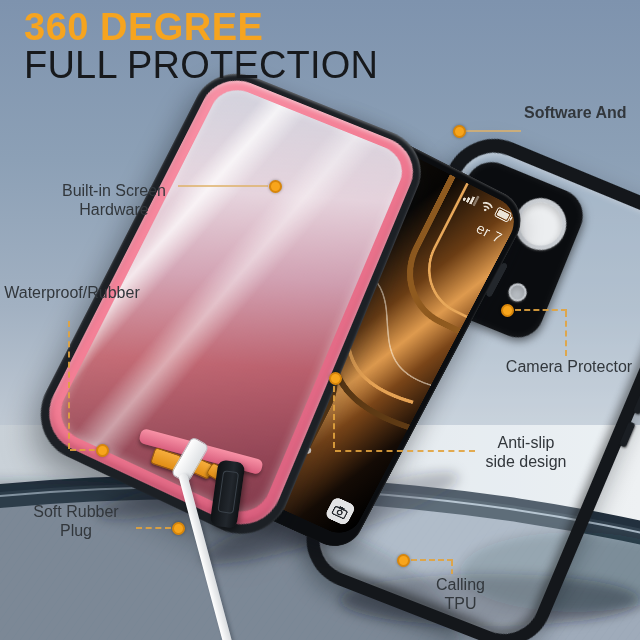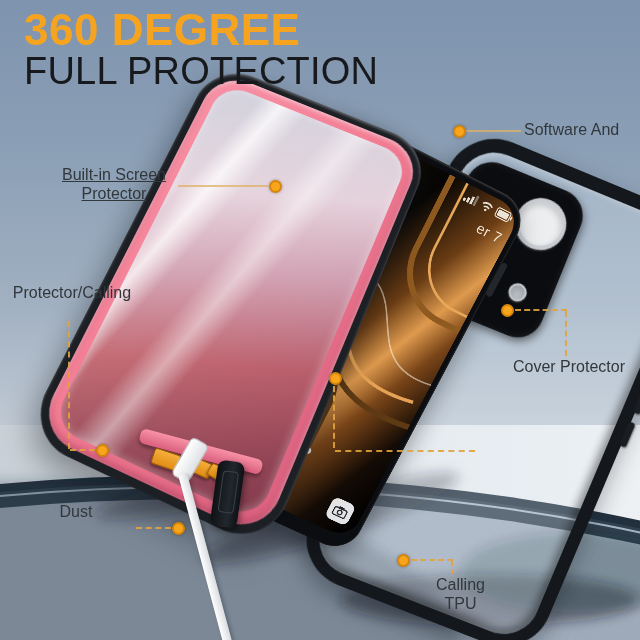--- a/index.html
+++ b/index.html
@@ -4,21 +4,21 @@
 <style>
   html,body{margin:0;padding:0;background:#555;}
   #stage{position:relative;width:640px;height:640px;overflow:hidden;
     font-family:"Liberation Sans",sans-serif;
     background:linear-gradient(180deg,#7E93AE 0%,#8CA0B6 25%,#A2B1C2 48%,#C2CBD5 68%,#CED6DE 78%);}
   svg{display:block;}
   .abs{position:absolute;}
 
   
   #title{left:24px;top:8px;z-index:30;line-height:1.02;}
-  #title .t1{font-size:44px;font-weight:700;color:var(--title_orange);letter-spacing:.5px;}
+  #title .t1{font-size:38px;font-weight:700;color:var(--title_orange);letter-spacing:.5px;}
   #title .t2{font-size:38px;font-weight:400;color:var(--title_dark);letter-spacing:.2px;margin-top:-1px;}
 
   
   .callout-label{color:var(--label_text);font-size:16px;line-height:1.17;z-index:22;}
   .center{text-align:center;}
   .dot{width:13px;height:13px;border-radius:50%;background:var(--accent_dot);
        border:2px solid #D8860B;box-sizing:border-box;z-index:23;
        box-shadow:0 0 3px rgba(0,0,0,.35);}
   .lh{height:0;border-top:2px dashed var(--leader_line);opacity:.9;z-index:21;}
   .lv{width:0;border-left:2px dashed var(--leader_line);opacity:.9;z-index:21;}
@@ -244,51 +244,56 @@
   <div class="abs" id="plug-head"></div>
   <div class="abs" id="cable"></div>
 
   <div class="abs" id="title">
     <div class="t1">360 DEGREE</div>
     <div class="t2">FULL PROTECTION</div>
   </div>
 
   <div class="abs dot" style="left:453px;top:125px;"></div>
   <div class="abs lh solid" style="left:466px;top:130px;width:55px;"></div>
-  <div class="abs callout-label" style="left:524px;top:121px;width:112px;">
+  <div class="abs callout-label" style="left:524px;top:104px;width:112px;font-weight:bold;">
     <div>Software And</div>
   </div>
 
-  <div class="abs callout-label center" style="left:52px;top:166px;width:124px;text-decoration:underline;">
+  <div class="abs callout-label center" style="left:52px;top:182px;width:124px;">
     <div>Built-in Screen</div>
-    <div>Protector</div>
+    <div>Hardware</div>
   </div>
   <div class="abs lh solid" style="left:178px;top:185px;width:90px;"></div>
   <div class="abs dot" style="left:269px;top:180px;"></div>
 
   <div class="abs callout-label center" style="left:2px;top:284px;width:140px;">
-    <div>Protector/Calling</div>
+    <div>Waterproof/Rubber</div>
   </div>
   <div class="abs lv" style="left:68px;top:321px;height:128px;"></div>
   <div class="abs lh" style="left:70px;top:449px;width:25px;"></div>
   <div class="abs dot" style="left:96px;top:444px;"></div>
 
   <div class="abs dot" style="left:501px;top:304px;"></div>
   <div class="abs lh" style="left:515px;top:309px;width:52px;"></div>
   <div class="abs lv" style="left:565px;top:311px;height:45px;"></div>
   <div class="abs callout-label center" style="left:500px;top:358px;width:138px;">
-    <div>Cover Protector</div>
+    <div>Camera Protector</div>
   </div>
 
   <div class="abs dot" style="left:329px;top:372px;"></div>
   <div class="abs lv" style="left:333px;top:386px;height:62px;"></div>
   <div class="abs lh" style="left:335px;top:450px;width:140px;"></div>
+  <div class="abs callout-label center" style="left:470px;top:434px;width:112px;">
+    <div>Anti-slip</div>
+    <div>side design</div>
+  </div>
 
   <div class="abs callout-label center" style="left:18px;top:503px;width:116px;">
-    <div>Dust</div>
+    <div>Soft Rubber</div>
+    <div>Plug</div>
   </div>
   <div class="abs lh" style="left:136px;top:527px;width:35px;"></div>
   <div class="abs dot" style="left:172px;top:522px;"></div>
 
   <div class="abs dot" style="left:397px;top:554px;"></div>
   <div class="abs lh" style="left:411px;top:559px;width:42px;"></div>
   <div class="abs lv" style="left:451px;top:561px;height:13px;"></div>
   <div class="abs callout-label center" style="left:408px;top:576px;width:105px;">
     <div>Calling</div>
     <div>TPU</div>

